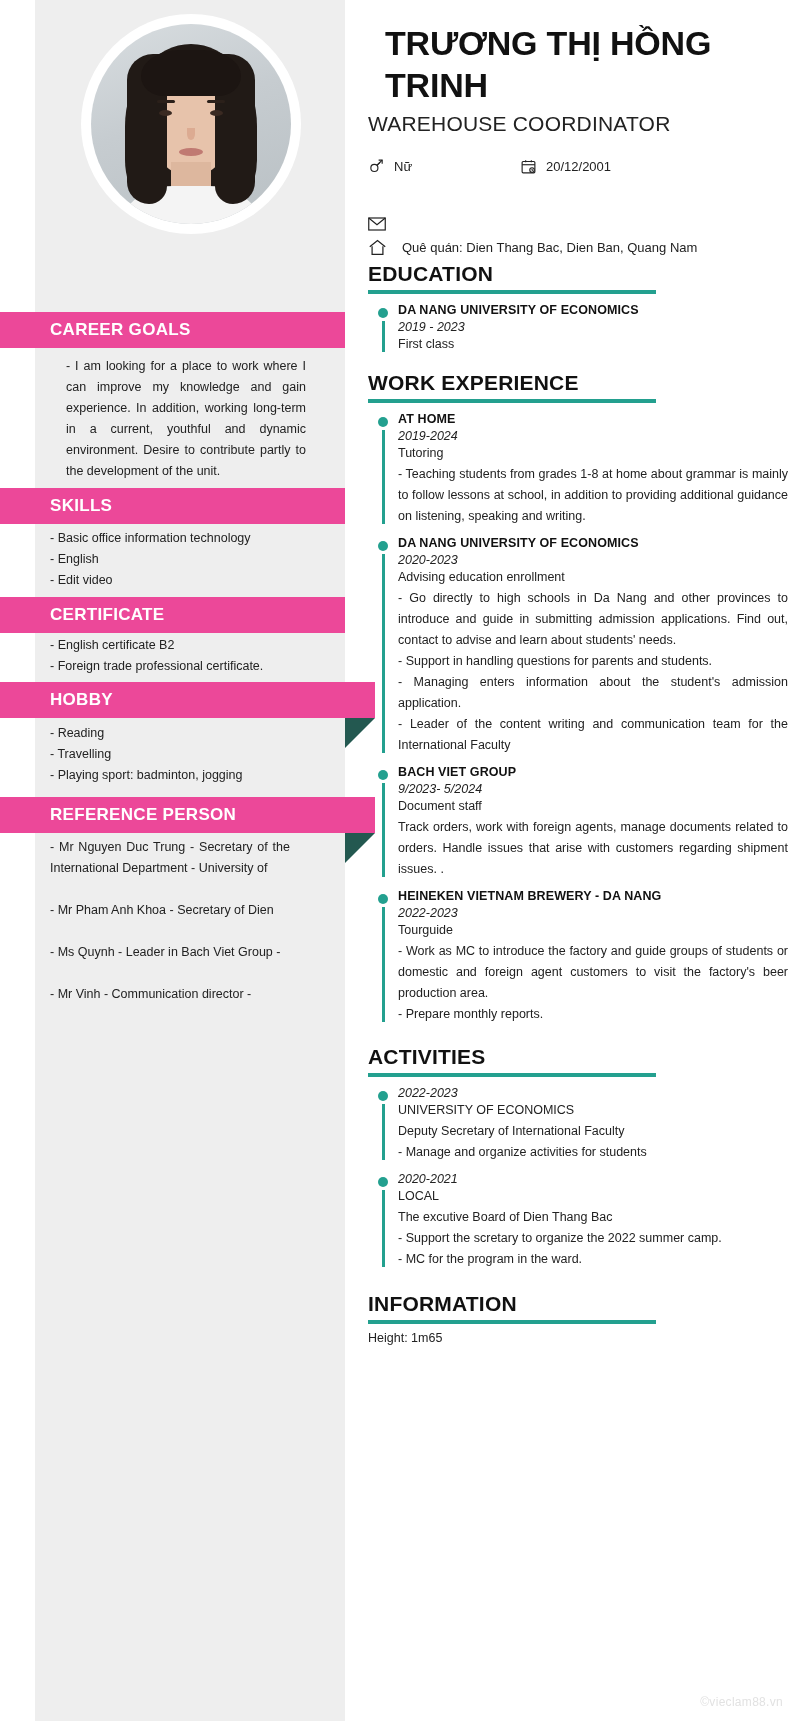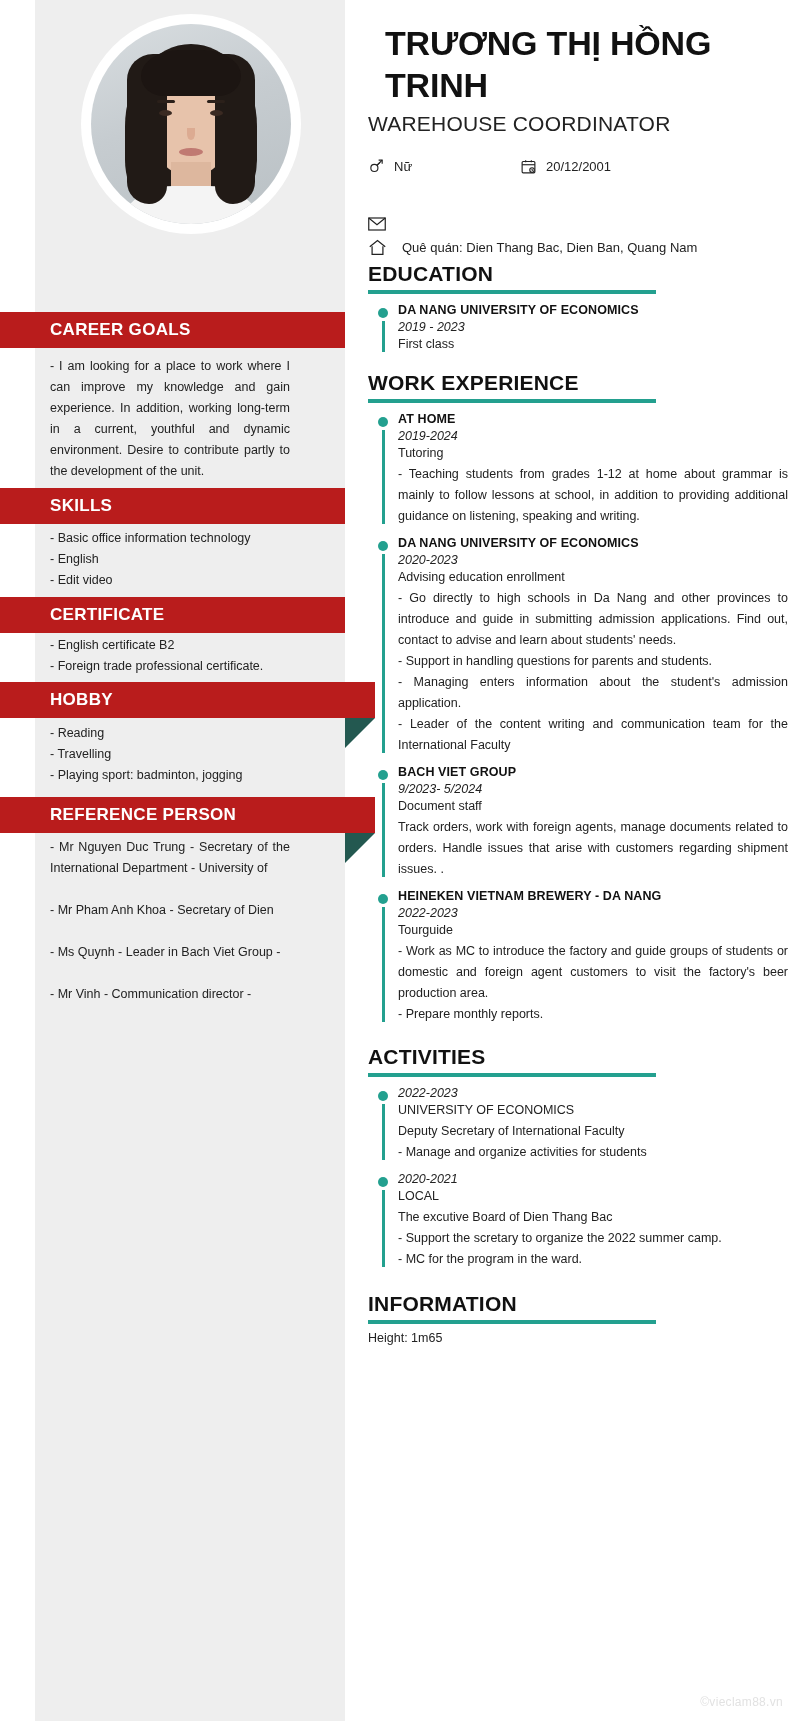--- a/index.html
+++ b/index.html
@@ -59,21 +59,21 @@
   .p-eye { position:absolute; width:13px; height:6px; background:#3a2a22; border-radius:50%; top:86px; }
   .p-eye.l { left:68px; } .p-eye.r { left:119px; }
   .p-brow { position:absolute; width:18px; height:3px; background:#2b201a; border-radius:3px; top:76px; }
   .p-brow.l { left:66px; } .p-brow.r { left:116px; }
   .p-lip { position:absolute; left:88px; top:124px; width:24px; height:8px; background:#c07a72; border-radius:50%; }
   .p-nose { position:absolute; left:96px; top:104px; width:8px; height:12px; background:#dcab92; border-radius:0 0 50% 50%; }
 
   
   .ribbon {
     position: absolute; left: 0; height: 36px;
-    background: #b91c1c;
+    background: #ec4899;
     display: flex; align-items: center;
   }
   .ribbon .rb-label {
     color: #ffffff; font-size: 17px; font-weight: bold;
     letter-spacing: .3px; margin-left: 50px; white-space: nowrap;
   }
   .ribbon-fold {
     position: absolute; width: 30px; height: 30px;
     background: #235850;
     clip-path: polygon(0 0, 100% 0, 0 100%);
@@ -152,21 +152,21 @@
       <div class="p-eye l"></div>
         <div class="p-eye r"></div>
       <div class="p-nose"></div>
       <div class="p-lip"></div>
     </div>
   </div>
 
   <div class="ribbon" style="top:312px; width:345px;">
     <span class="rb-label">CAREER GOALS</span>
   </div>
-  <div class="sb-body" style="left:50px; top:356px; width:240px;">
+  <div class="sb-body" style="left:66px; top:356px; width:240px;">
     <p>- I am looking for a place to work where I can improve my knowledge and gain experience. In addition, working long-term in a current, youthful and dynamic environment. Desire to contribute partly to the development of the unit.</p>
   </div>
 
   <div class="ribbon" style="top:488px; width:345px;">
     <span class="rb-label">SKILLS</span>
   </div>
   <div class="sb-body sb-list" style="left:50px; top:528px; width:250px;">
     <p>- Basic office information technology</p>
     <p>- English</p>
     <p>- Edit video</p>
@@ -261,21 +261,21 @@
       <div class="e-line">First class</div>
     </div>
 
     <div class="sec-title" style="margin-top:16px;">WORK EXPERIENCE</div>
     <div class="sec-rule"></div>
 
     <div class="entry">
       <div class="e-org">AT HOME</div>
       <div class="e-date">2019-2024</div>
       <div class="e-line">Tutoring</div>
-      <div class="e-line just">- Teaching students from grades 1-12 at home about grammar is mainly to follow lessons at school, in addition to providing additional guidance on listening, speaking and writing.</div>
+      <div class="e-line just">- Teaching students from grades 1-8 at home about grammar is mainly to follow lessons at school, in addition to providing additional guidance on listening, speaking and writing.</div>
     </div>
 
     <div class="entry">
       <div class="e-org">DA NANG UNIVERSITY OF ECONOMICS</div>
       <div class="e-date">2020-2023</div>
       <div class="e-line">Advising education enrollment</div>
       <div class="e-line just">- Go directly to high schools in Da Nang and other provinces to introduce and guide in submitting admission applications. Find out, contact to advise and learn about students' needs.</div>
       <div class="e-line just">- Support in handling questions for parents and students.</div>
       <div class="e-line just">- Managing enters information about the student's admission application.</div>
       <div class="e-line just">- Leader of the content writing and communication team for the International Faculty</div>

